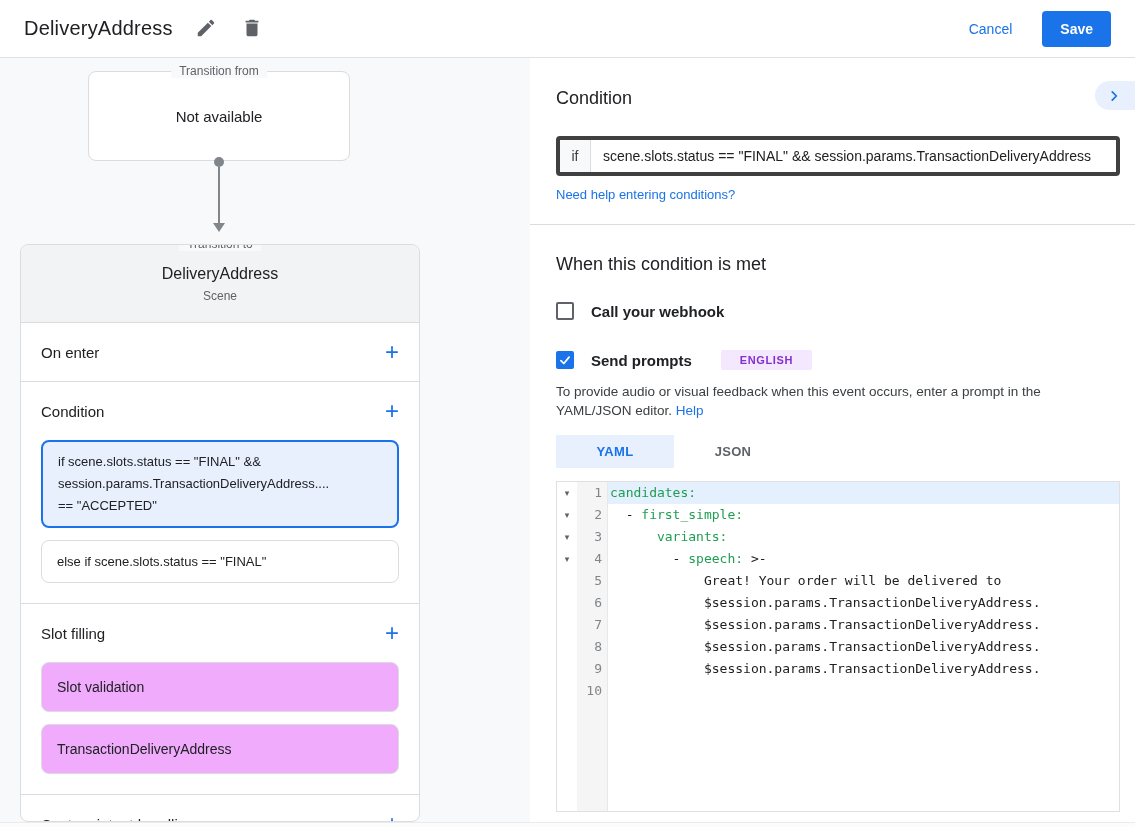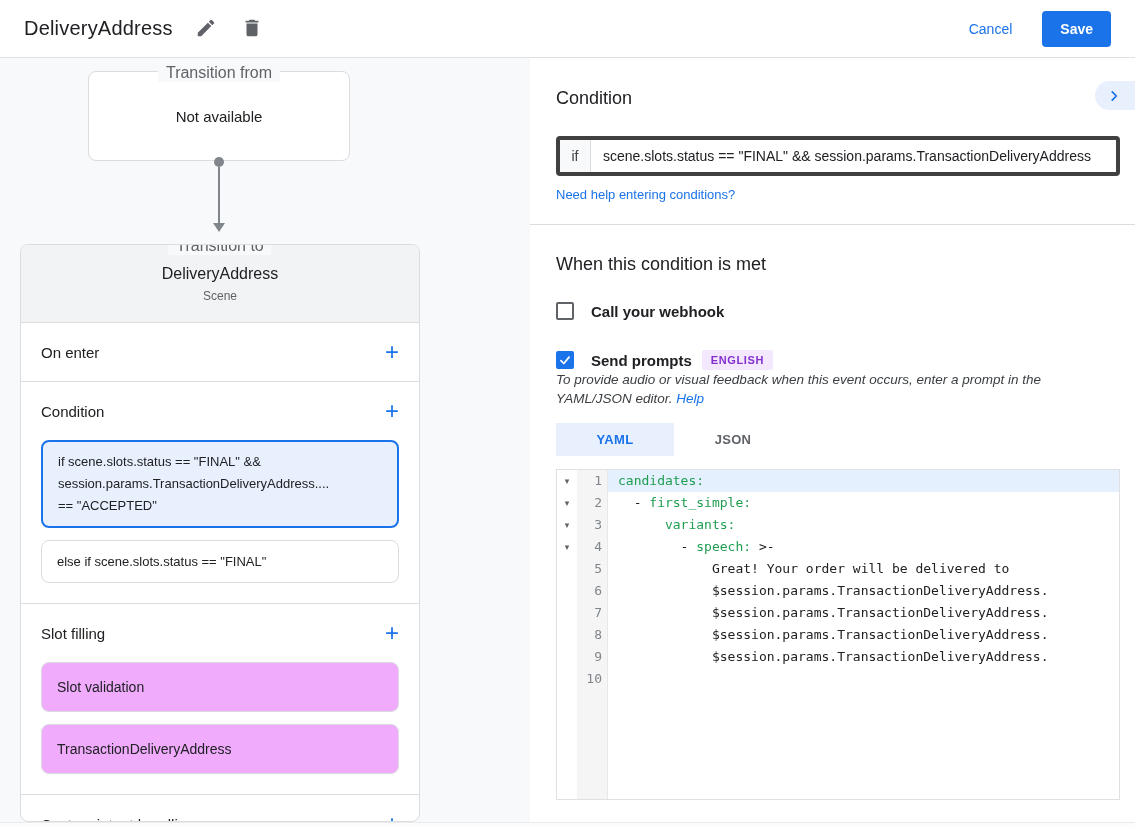--- a/index.html
+++ b/index.html
@@ -20,21 +20,21 @@
   
   .main { display:flex; height:769px; }
   .left-panel { width:530px; background:#f8f9fa; position:relative; flex:none; }
   .right-panel { flex:1; background:#fff; position:relative; overflow:hidden; }
 
   
   .tfrom-box { position:absolute; left:88px; top:13px; width:262px; height:90px;
     background:#fff; border:1px solid #dadce0; border-radius:8px;
     display:flex; align-items:center; justify-content:center; }
   .legend-label { position:absolute; top:-8px; left:50%; transform:translateX(-50%);
-    background:#f8f9fa; padding:0 8px; font-size:16px; color:#5f6368; white-space:nowrap; }
+    background:#f8f9fa; padding:0 8px; font-size:12px; color:#5f6368; white-space:nowrap; }
   .tfrom-value { font-size:15px; color:#202124; }
 
   
   .connector { position:absolute; left:209px; top:99px; width:20px;
     display:flex; flex-direction:column; align-items:center; }
   .connector .dot { width:10px; height:10px; border-radius:50%; background:#80868b; }
   .connector .line { width:2px; height:56px; background:#80868b; }
   .connector .arrowhead { width:0; height:0; border-left:6px solid transparent;
     border-right:6px solid transparent; border-top:9px solid #80868b; }
 
@@ -87,45 +87,45 @@
   .when-h { margin-top:29px; }
   .check-row { display:flex; align-items:center; margin-top:27px; }
   .checkbox { width:18px; height:18px; border:2px solid #5f6368; border-radius:2px;
     background:#fff; cursor:pointer; flex:none; }
   .checkbox.checked { background:#1a73e8; border-color:#1a73e8;
     display:flex; align-items:center; justify-content:center; }
   .checkbox.checked svg { width:14px; height:14px; stroke:#fff; stroke-width:3;
     fill:none; stroke-linecap:round; stroke-linejoin:round; }
   .check-label { font-size:15px; font-weight:bold; color:#202124; margin-left:17px; }
   .row2 { margin-top:30px; }
-  .lang-badge { margin-left:10px; background:#f3e8fd; color:#8430ce; font-size:11px;
-    font-weight:bold; letter-spacing:.6px; padding:4px 9px; border-radius:2px; }
-
-  .desc { width:562px; font-size:13.5px; line-height:19px; color:#3c4043;font-style:italic; }
+  .lang-badge { margin-left:29px; background:#f3e8fd; color:#8430ce; font-size:11px;
+    font-weight:bold; letter-spacing:.6px; padding:4px 19px; border-radius:2px; }
+
+  .desc { margin-top:12px; width:562px; font-size:13.5px; line-height:19px; color:#3c4043; }
   .desc a { color:#1a73e8; text-decoration:none; cursor:pointer; }
 
   .tabs { display:flex; margin-top:15px; }
   .tab { width:118px; height:33px; display:flex; align-items:center; justify-content:center;
     font-size:13px; font-weight:bold; letter-spacing:.3px; cursor:pointer; }
   .tab.active { background:#e8f0fe; color:#1a73e8; }
   .tab.inactive { color:#5f6368; }
 
   
   .editor { margin-top:13px; width:564px; height:331px; border:1px solid #e0e0e0;
     position:relative; background:#fff; font-family:"DejaVu Sans Mono",monospace;
     font-size:13px; overflow:hidden; }
   .gutter-bg { position:absolute; left:0; top:0; bottom:0; width:20px; background:#fff; }
   .nums-bg { position:absolute; left:20px; top:0; bottom:0; width:31px; background:#f5f5f5;
     border-right:1px solid #e8e8e8; }
   .code-rows { position:relative; }
   .code-row { display:flex; height:22px; line-height:22px; }
   .cell-arrow { width:20px; flex:none; text-align:center; color:#5f6368; font-size:9px;
     cursor:pointer; font-family:"Liberation Sans",sans-serif; }
   .cell-num { width:31px; flex:none; text-align:right; padding-right:6px; color:#80868b; }
-  .cell-code { flex:1; padding-left:10px; white-space:pre; overflow:hidden; color:#202124; }
+  .cell-code { flex:1; padding-left:2px; white-space:pre; overflow:hidden; color:#202124; }
   .code-row.hl .cell-code { background:#e4f0fd; }
   .tok-key { color:#1e9e50; }
 
   
   .bottom-strip { position:fixed; left:0; bottom:0; width:1135px; height:5px;
     background:#fcfcfc; border-top:1px solid #ebebeb; }
 </style>
 </head>
 <body>
 

